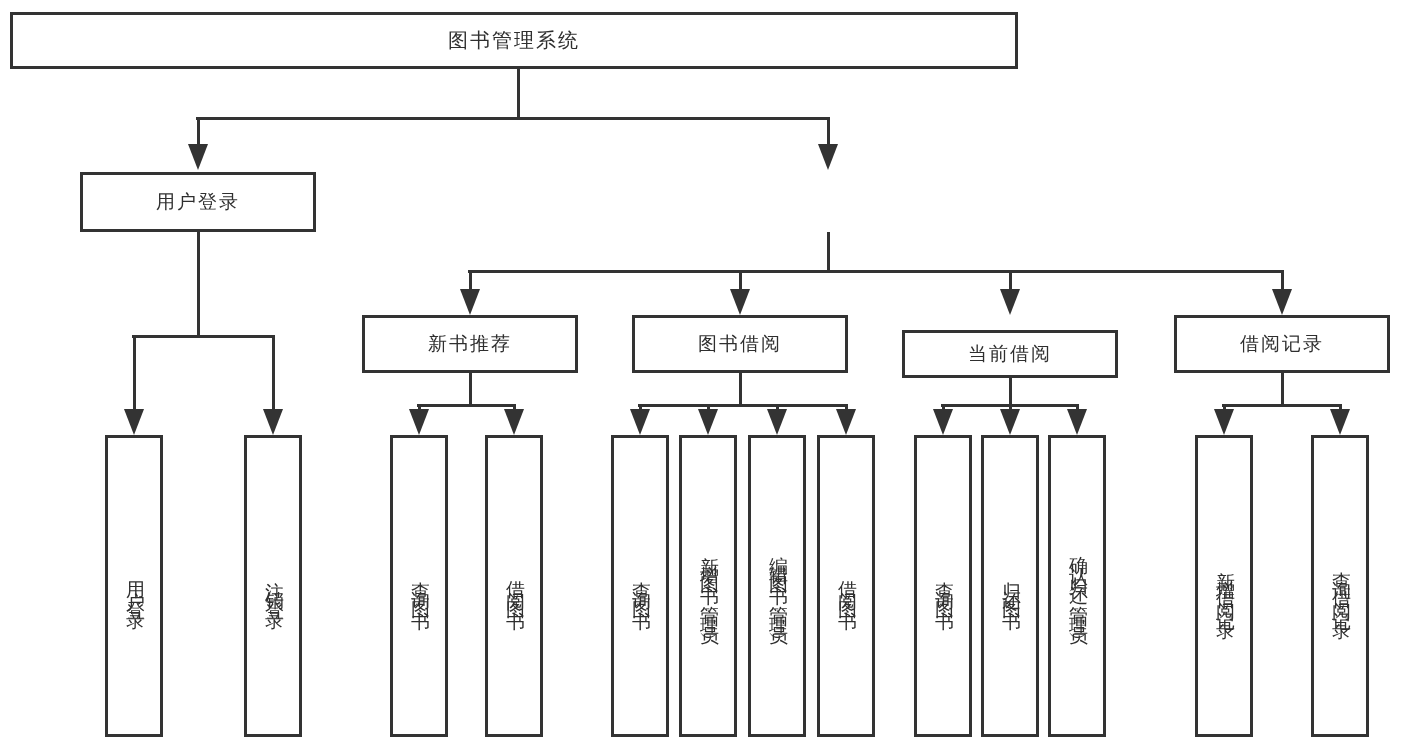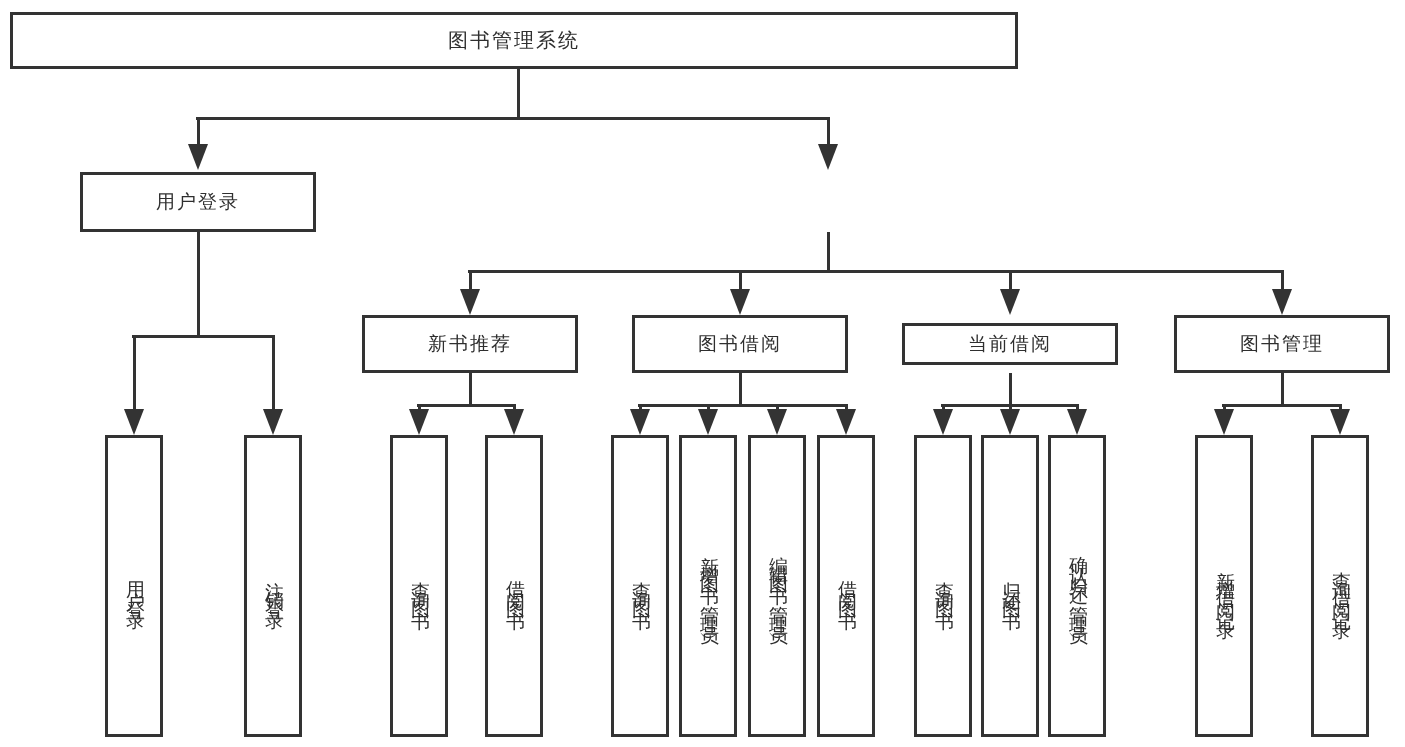--- a/index.html
+++ b/index.html
@@ -103,22 +103,22 @@
   <div class="arrowhead" style="left:460px; top:289px;"></div>
   <div class="vline" style="left:739px; top:271px; height:22px;"></div>
   <div class="arrowhead" style="left:730px; top:289px;"></div>
   <div class="vline" style="left:1009px; top:271px; height:22px;"></div>
   <div class="arrowhead" style="left:1000px; top:289px;"></div>
   <div class="vline" style="left:1281px; top:271px; height:22px;"></div>
   <div class="arrowhead" style="left:1272px; top:289px;"></div>
 
   <div class="box" style="left:362px; top:315px; width:216px; height:58px;">新书推荐</div>
   <div class="box" style="left:632px; top:315px; width:216px; height:58px;">图书借阅</div>
-  <div class="box" style="left:902px; top:323px; width:216px; height:42px;">当前借阅</div>
-  <div class="box" style="left:1174px; top:315px; width:216px; height:58px;">图书管理</div>
+  <div class="box" style="left:902px; top:330px; width:216px; height:48px;">当前借阅</div>
+  <div class="box" style="left:1174px; top:315px; width:216px; height:58px;">借阅记录</div>
 
   <div class="vline" style="left:469px; top:373px; height:33px;"></div>
   <div class="hline" style="left:417px; top:404px; width:99px;"></div>
   <div class="vline" style="left:418px; top:405px; height:8px;"></div>
   <div class="arrowhead" style="left:409px; top:409px;"></div>
   <div class="vline" style="left:513px; top:405px; height:8px;"></div>
   <div class="arrowhead" style="left:504px; top:409px;"></div>
 
   <div class="vline" style="left:739px; top:373px; height:33px;"></div>
   <div class="hline" style="left:638px; top:404px; width:210px;"></div>

